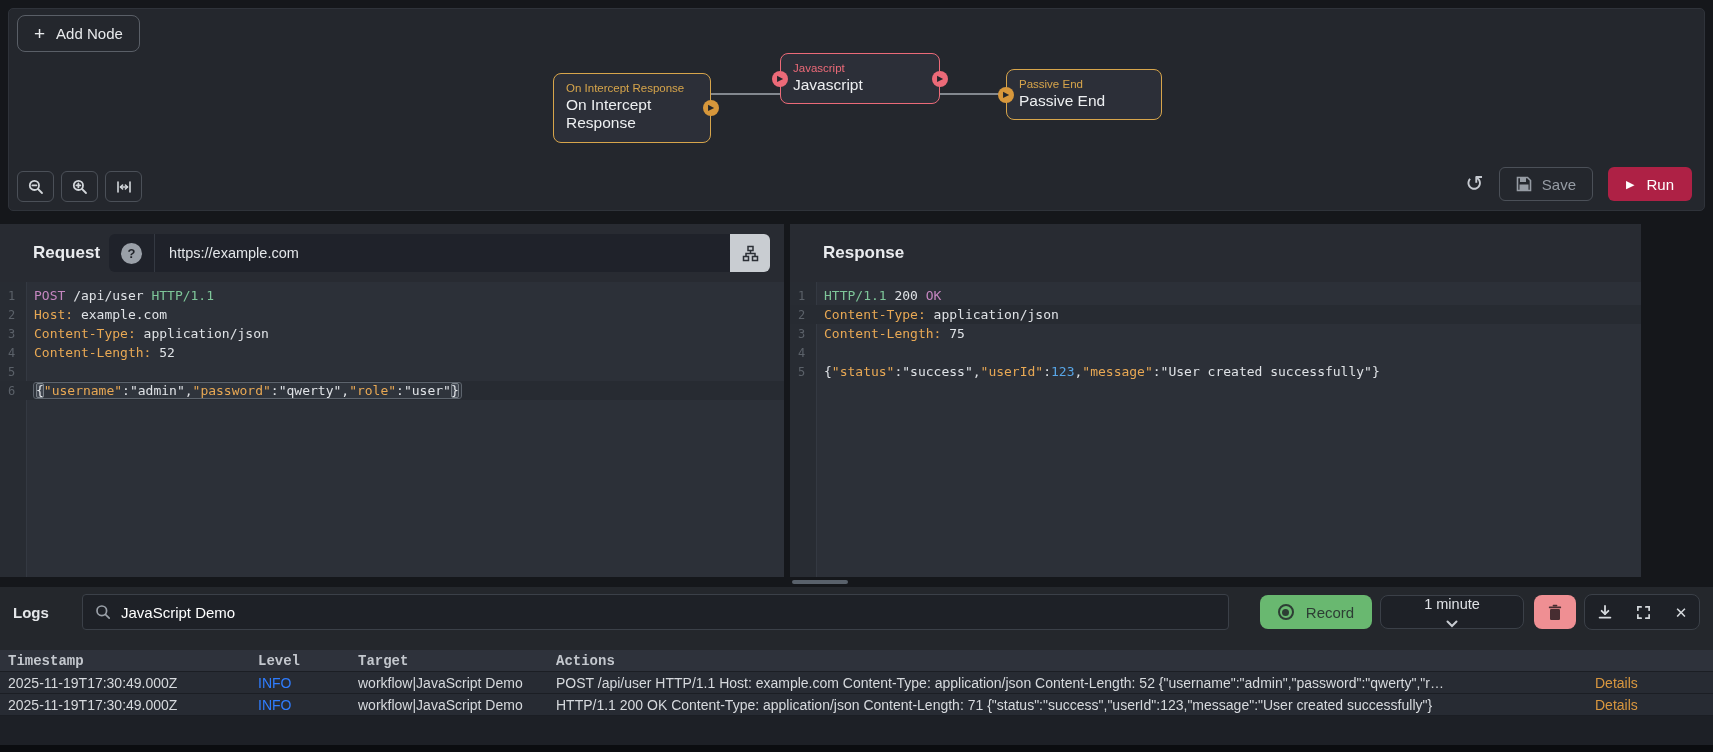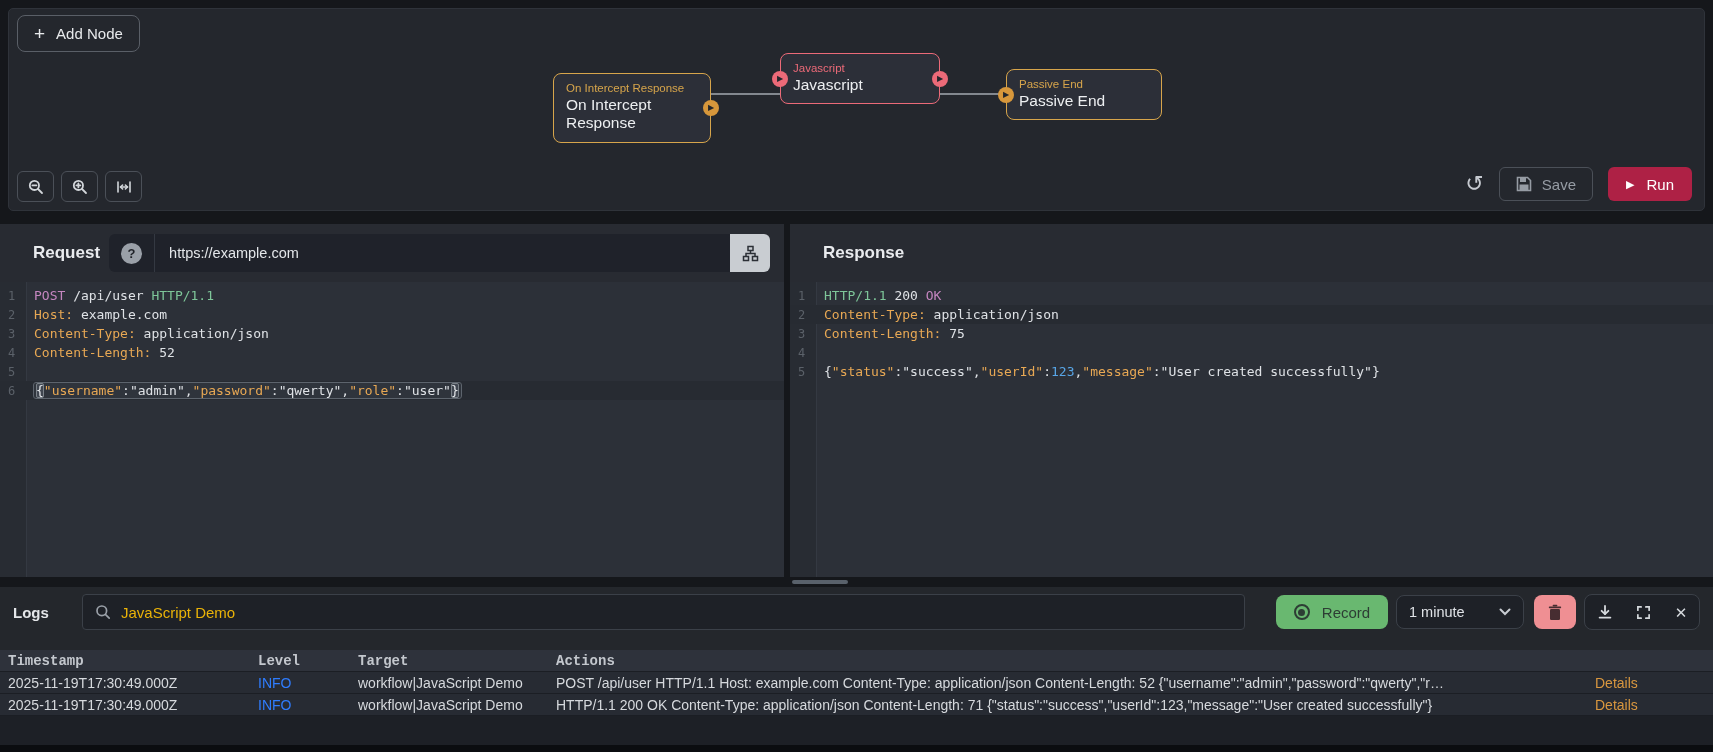--- a/index.html
+++ b/index.html
@@ -27,21 +27,21 @@
 
   .canvas-actions { position:absolute; right:12px; bottom:9px; display:flex; align-items:center; gap:15px; }
   .undo { font-family:"DejaVu Sans", sans-serif; font-size:22px; color:#c6cad0; cursor:pointer; line-height:1; }
   .btn-save { height:34px; padding:0 16px; display:flex; align-items:center; gap:10px; background:transparent; border:1px solid #4b5058; border-radius:6px; color:#969ca4; font-size:15px; cursor:pointer; }
   .btn-run { height:34px; padding:0 18px; display:flex; align-items:center; gap:12px; background:#ae2145; border:none; border-radius:6px; color:#ffffff; font-size:15px; cursor:pointer; }
   .btn-run .play { font-family:"DejaVu Sans", sans-serif; font-size:11px; line-height:1; }
 
   
   .panel { position:absolute; top:224px; height:353px; background:#282b32;padding-left:19px; }
   #request-panel { left:0; width:784px; }
-  #response-panel { left:790px; width:923px; }
+  #response-panel { left:790px; width:851px; }
   .panel-header { height:58px; display:flex; align-items:center; padding:0 14px; }
   .panel-title { font-size:17px; font-weight:bold; color:#e9ebee; }
   .url-bar { flex:1; height:38px; margin-left:9px; display:flex; align-items:stretch; background:#1f222a; border-radius:6px; overflow:hidden; }
   .url-help { width:46px; display:flex; align-items:center; justify-content:center; border-right:1px solid #343942; cursor:pointer; }
   .qmark { width:21px; height:21px; border-radius:50%; background:#9aa0a8; color:#1e2127; font-size:13px; font-weight:bold; display:flex; align-items:center; justify-content:center; }
   .url-input { flex:1; display:flex; align-items:center; padding-left:14px; font-size:14.5px; color:#e3e6e9; cursor:text; }
   .url-flow-btn { width:40px; background:#c9cdd2; display:flex; align-items:center; justify-content:center; cursor:pointer; }
 
   .editor { position:absolute; left:0; right:0; top:58px; bottom:0; background:#2c3038; font-family:"DejaVu Sans Mono", monospace; font-size:13px; padding-top:4px; }
   .gutter-bg { position:absolute; left:0; top:0; bottom:0; width:27px; background:#282c33; border-right:1px solid #343942; }
@@ -59,25 +59,25 @@
 
   
   .splitter { position:absolute; left:0; top:577px; width:1713px; height:10px; background:#15171b; }
   .splitter-handle { position:absolute; left:792px; top:3px; width:56px; height:4px; background:#59616b; border-radius:2px; cursor:row-resize; }
 
   
   .logs { position:absolute; left:0; top:587px; width:1713px; height:165px; background:#24272c; }
   .logs-header { display:flex; align-items:center; height:50px; padding:0 13px; }
   .logs-title { width:69px; font-size:15px; font-weight:bold; color:#e4e6e9; }
   .search-box { flex:1; height:36px; display:flex; align-items:center; gap:10px; padding:0 12px; background:#1e2127; border:1px solid #3b4048; border-radius:4px; cursor:text; }
-  .search-box .stext { font-size:15px; color:#eab308; }
+  .search-box .stext { font-size:15px; color:#ffffff; }
   .btn-record { margin-left:31px; width:112px; height:34px; display:flex; align-items:center; justify-content:center; gap:12px; background:#69b870; border:none; border-radius:8px; color:#2d3d34; font-size:15px; cursor:pointer; }
   .rec-icon { position:relative; width:16px; height:16px; border-radius:50%; border:2.5px solid #2d3d34; }
   .rec-icon::after { content:''; position:absolute; inset:2.5px; border-radius:50%; background:#2d3d34; }
-  .select-interval { margin-left:8px; width:128px; height:34px; display:flex; align-items:center; justify-content:space-between; padding:0 12px; background:#1e2127; border:1px solid #3b4048; border-radius:8px; color:#dfe2e6; font-size:14.5px; cursor:pointer; }
+  .select-interval { margin-left:8px; width:144px; height:34px; display:flex; align-items:center; justify-content:space-between; padding:0 12px; background:#1e2127; border:1px solid #3b4048; border-radius:8px; color:#dfe2e6; font-size:14.5px; cursor:pointer;flex-direction:column; }
   .btn-trash { margin-left:10px; width:42px; height:34px; display:flex; align-items:center; justify-content:center; background:#ef8f93; border:none; border-radius:8px; cursor:pointer; }
   .icon-group { margin-left:8px; width:116px; height:36px; display:flex; align-items:center; justify-content:space-around; background:#1e2127; border:1px solid #3b4048; border-radius:8px; }
   .icon-group .igbtn { background:none; border:none; display:flex; align-items:center; justify-content:center; cursor:pointer; color:#d6dade; }
   .icon-group .xglyph { font-size:15px; color:#d6dade; line-height:1; }
 
   .tgrid { display:grid; grid-template-columns:250px 100px 198px 1fr 118px; padding-left:8px; align-items:center; }
   .logs-thead { height:21px; background:#2e323b; margin-top:13px; font-size:14px; font-weight:bold; color:#c3c7cd;font-family:Liberation Mono, monospace; }
   .lrow { height:22px; background:#272b33; border-top:1px solid #1b1e24; font-size:14px; color:#d6d9dd; }
   .lrow .cell { white-space:nowrap; overflow:hidden; }
   .cell-level { color:#2f7dff; }

